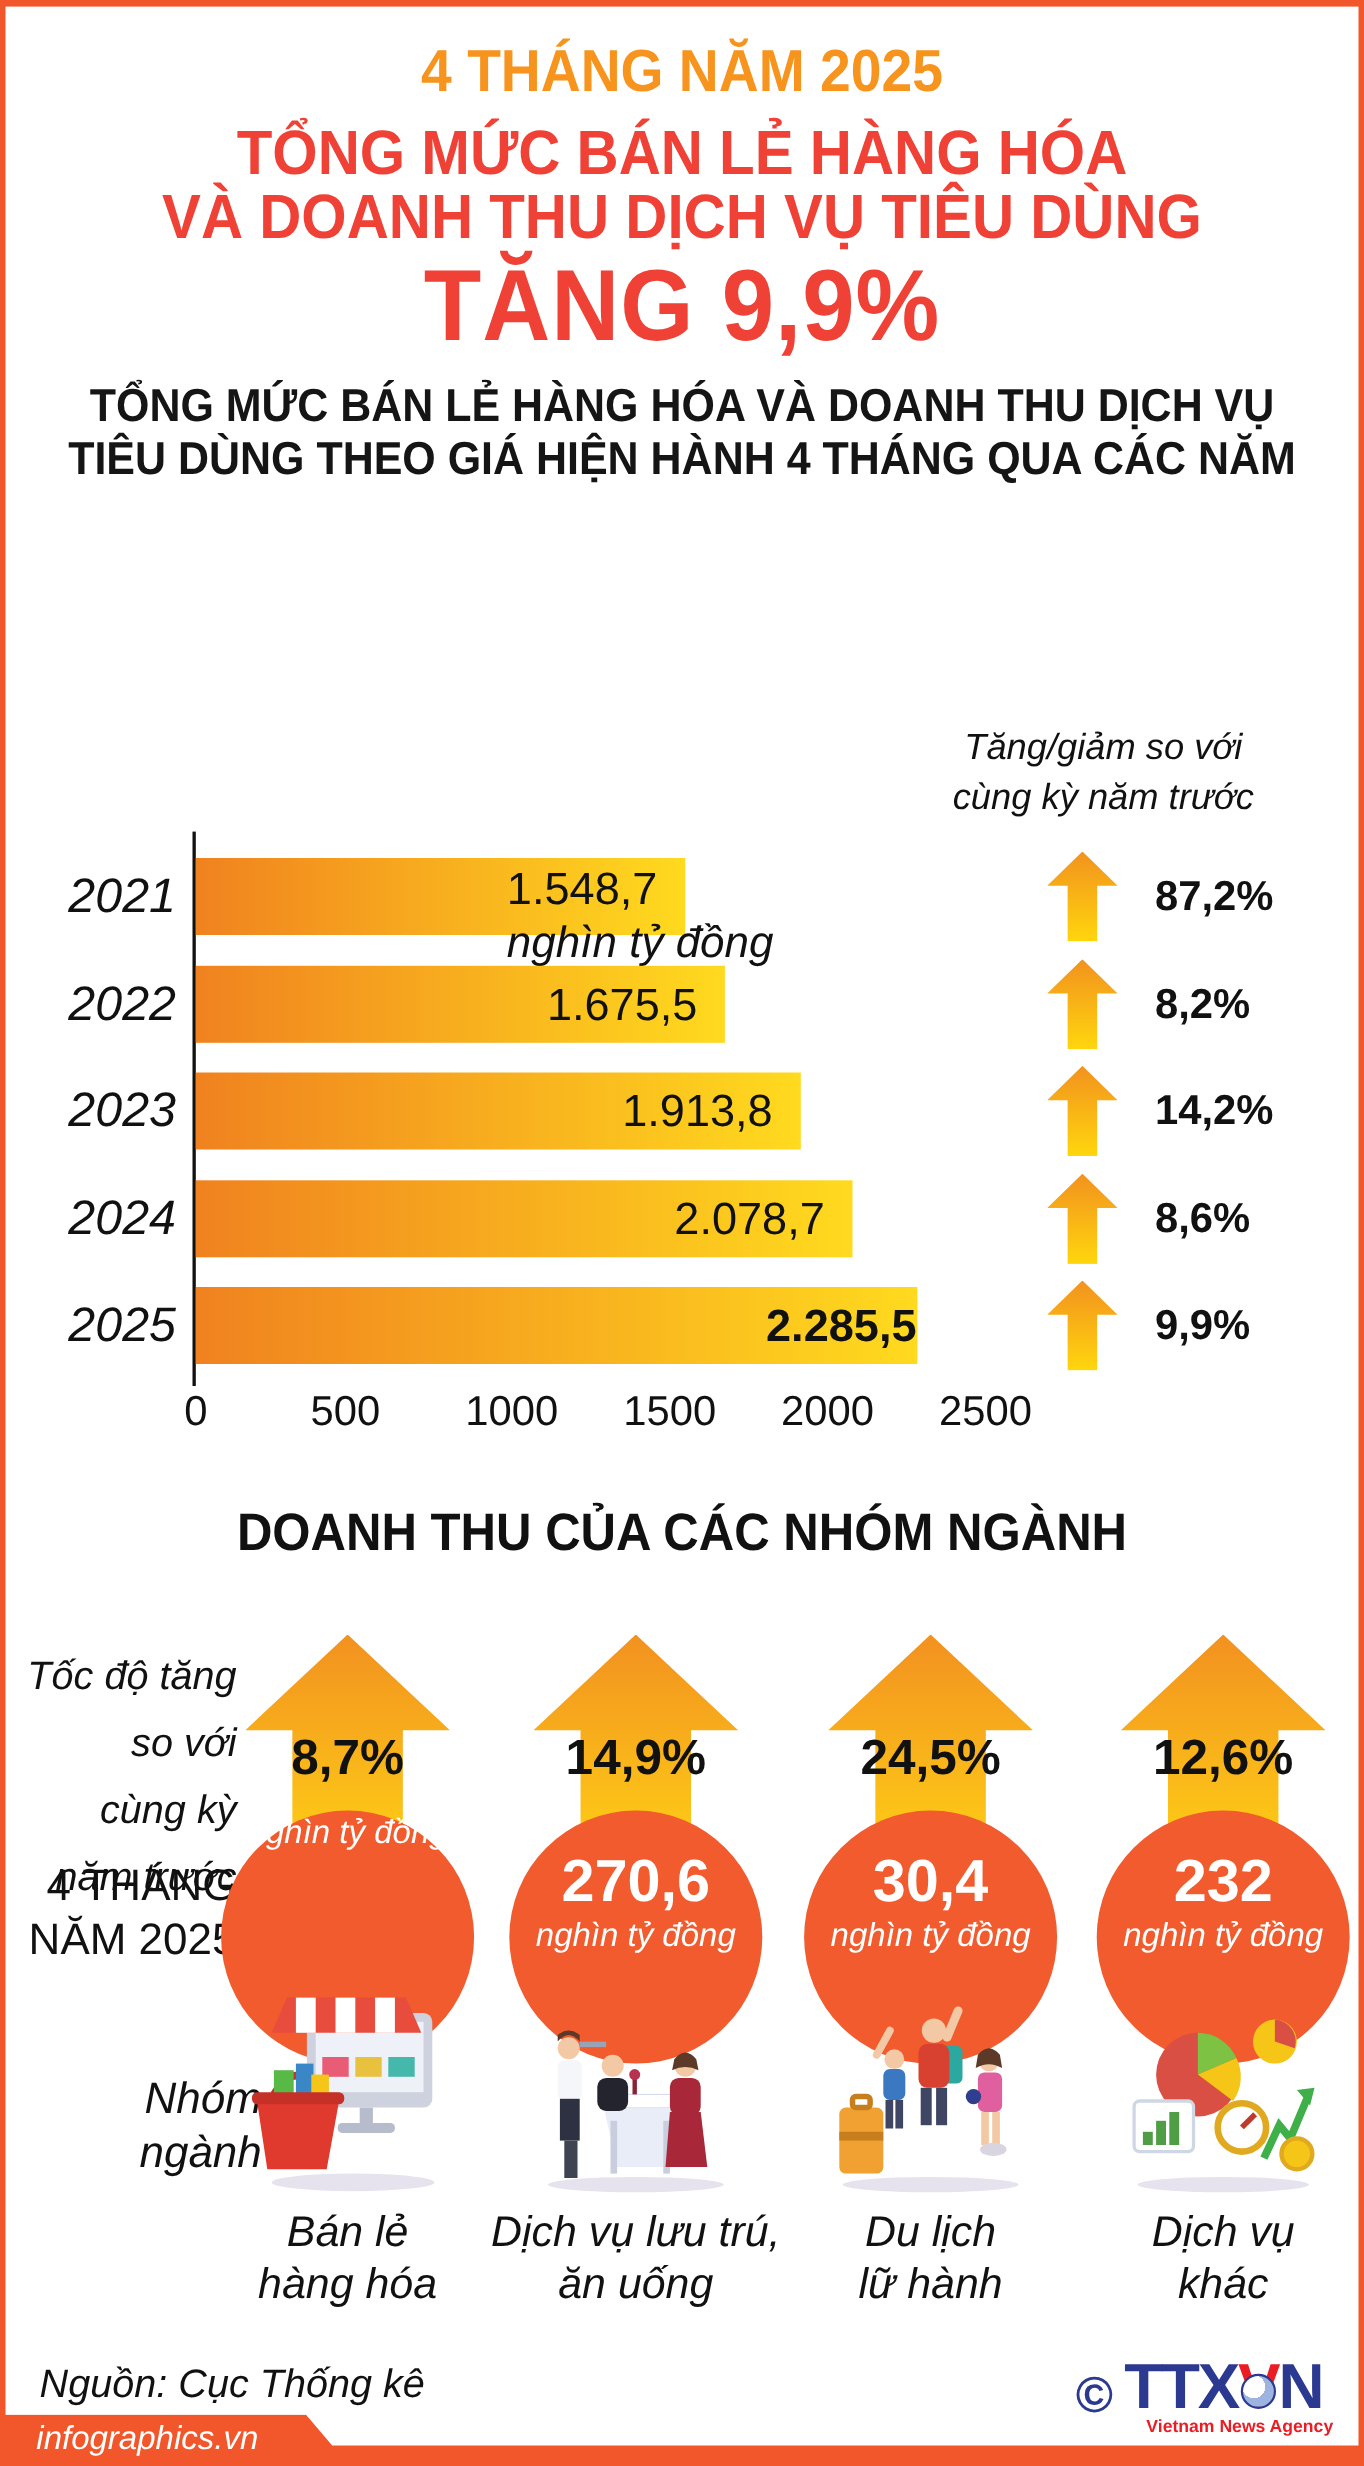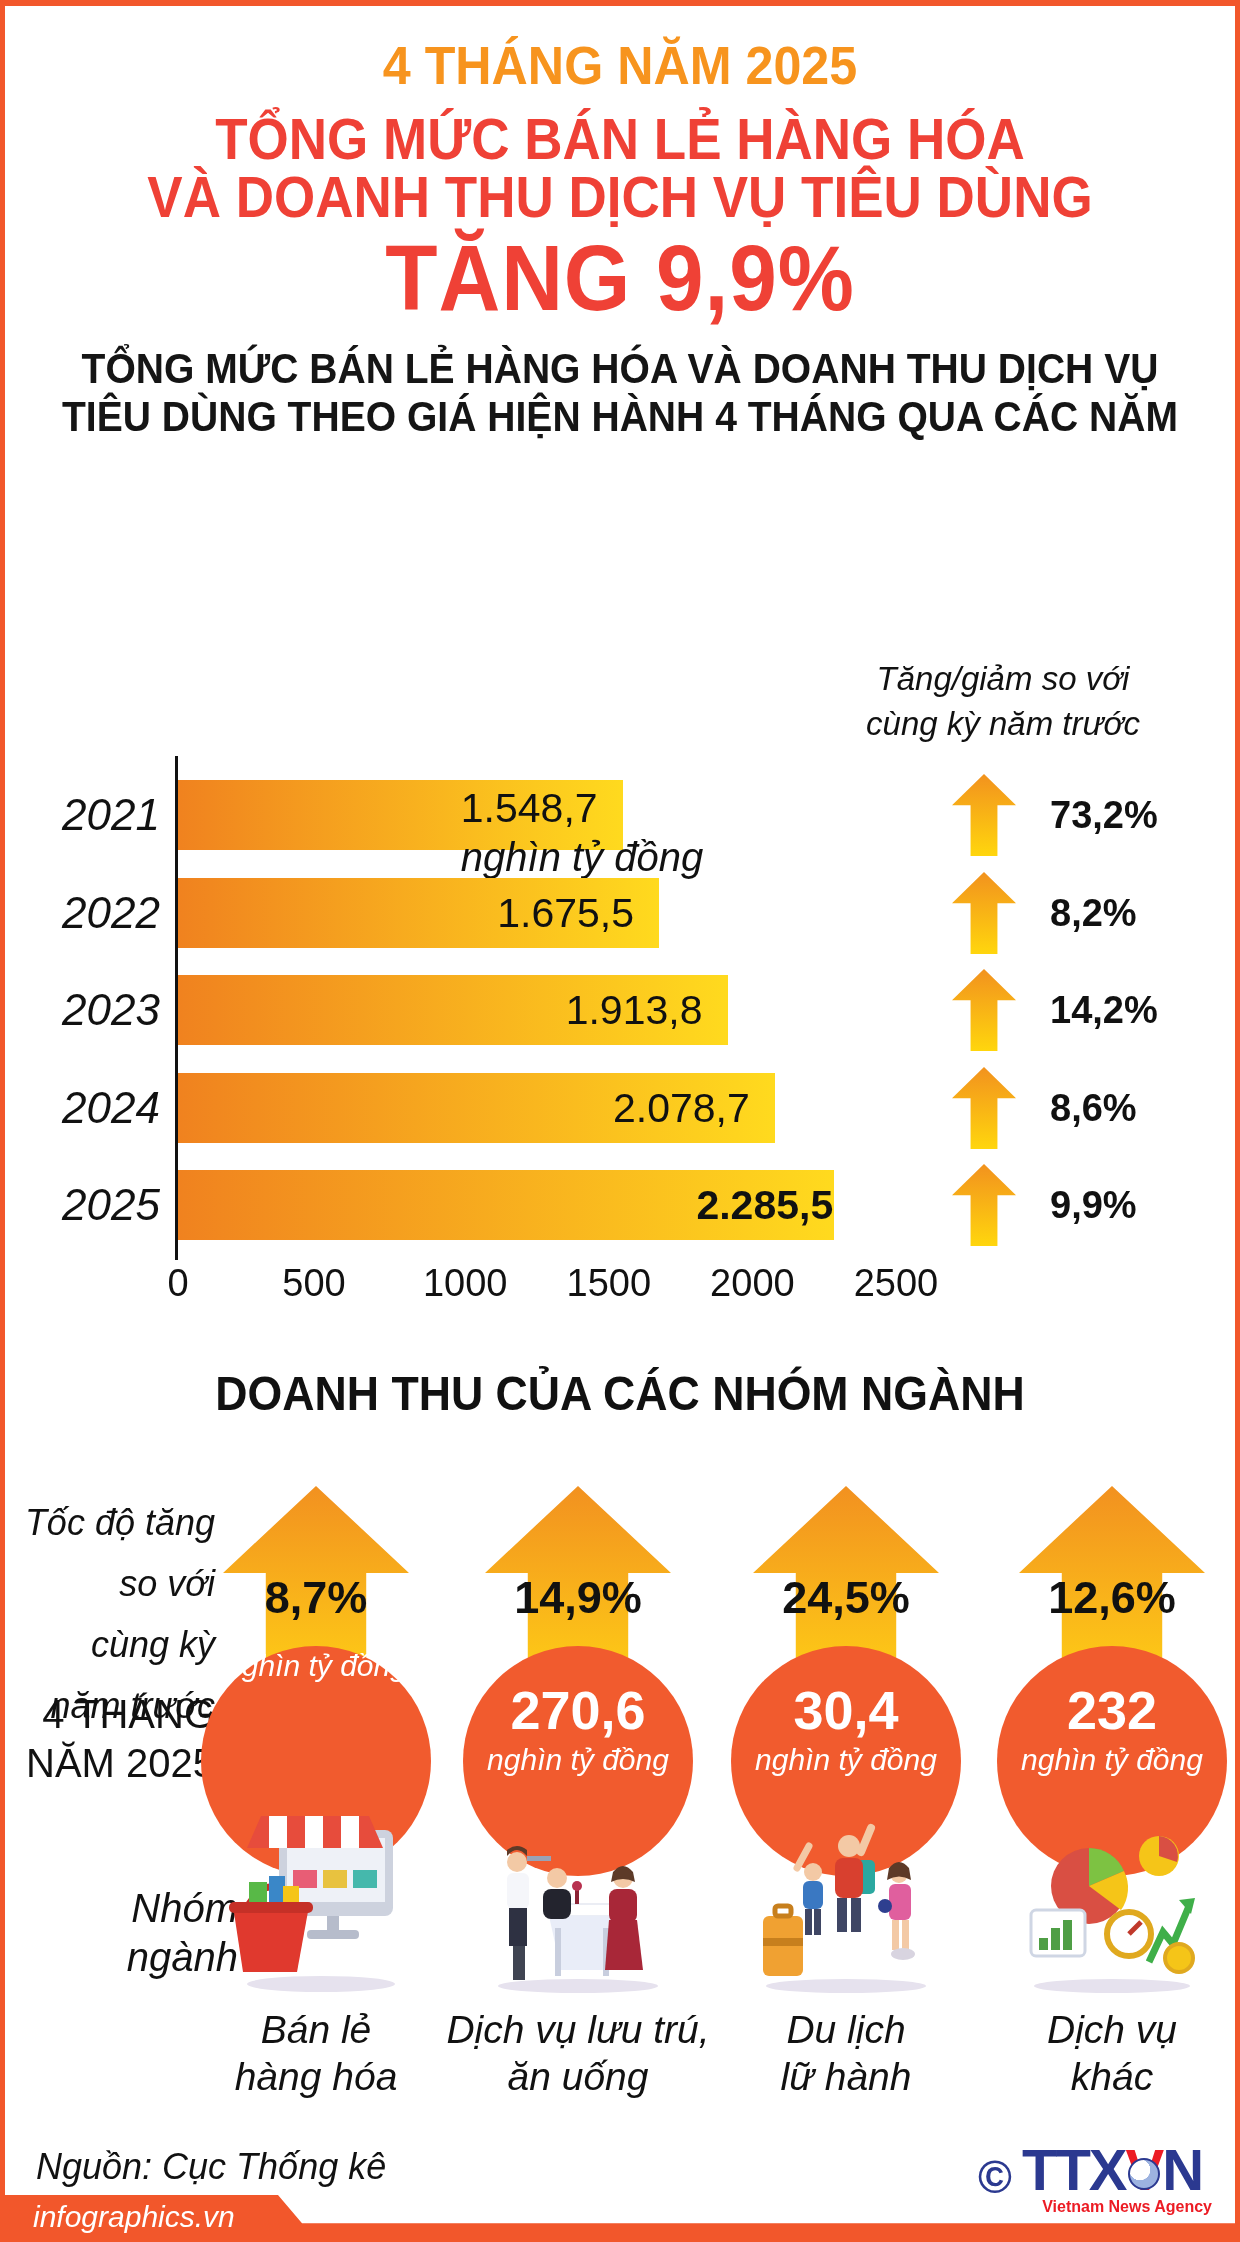--- a/index.html
+++ b/index.html
@@ -104,21 +104,21 @@
   <div class="abs crow r0">
     <div class="year">2021</div>
     <div class="track">
       <div class="bar" style="width: 444.787px;"></div>
     </div>
     <div class="value-label" style="left: 460.787px;">
       <span class="num">1.548,7</span>
       <span class="unit">nghìn tỷ đồng</span>
     </div>
     <div class="mini-arrow"></div>
-    <div class="growth">73,2%</div>
+    <div class="growth">87,2%</div>
   </div>
 
   <div class="abs crow r1">
     <div class="year">2022</div>
     <div class="track">
       <div class="bar" style="width: 481.204px;"></div>
     </div>
     <div class="value-label" style="left: 497.204px; text-align: center;">1.675,5</div>
     <div class="mini-arrow"></div>
     <div class="growth">8,2%</div>

